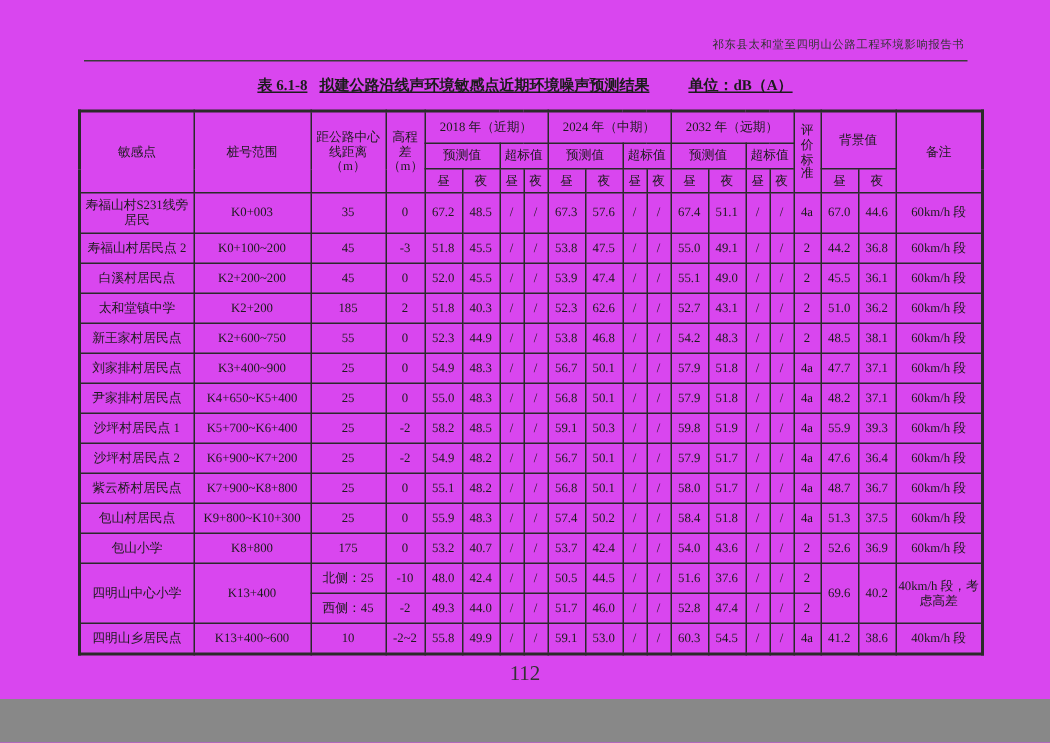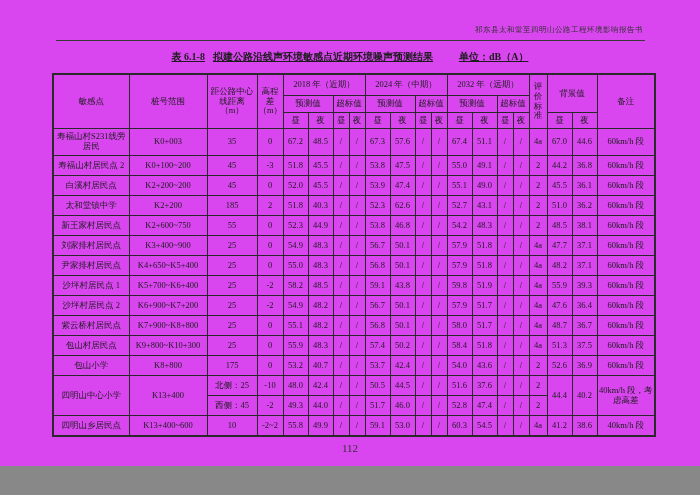--- a/index.html
+++ b/index.html
@@ -32,21 +32,21 @@
     padding:0 1px;font-weight:normal;overflow:hidden;word-break:break-all;
   }
   table.noise{border:2px solid #2a2a2a;}
   thead tr.h1 th{height:20px;}
   thead tr.h2 th{height:16px;}
   thead tr.h3 th{height:15px;}
   tbody tr td{height:19px;}
   tbody tr:first-child td{height:26px;}
   .page-number{
     position:absolute;top:442px;left:0;width:100%;text-align:center;
-    font-size:11px;color:#333;
+    font-size:14px;color:#333;
   }
 </style>
 </head>
 <body>
 
 <div class="page">
 
   <div class="doc-header">祁东县太和堂至四明山公路工程环境影响报告书</div>
   <div class="header-rule"></div>
 
@@ -273,21 +273,21 @@
         <tr>
           <td>沙坪村居民点 1</td>
           <td>K5+700~K6+400</td>
           <td>25</td>
           <td>-2</td>
           <td>58.2</td>
           <td>48.5</td>
           <td>/</td>
           <td>/</td>
           <td>59.1</td>
-          <td>43.8</td>
+          <td>50.3</td>
           <td>/</td>
           <td>/</td>
           <td>59.8</td>
           <td>51.9</td>
           <td>/</td>
           <td>/</td>
           <td>4a</td>
           <td>55.9</td>
           <td>39.3</td>
           <td>60km/h 段</td>
@@ -391,21 +391,21 @@
           <td>/</td>
           <td>50.5</td>
           <td>44.5</td>
           <td>/</td>
           <td>/</td>
           <td>51.6</td>
           <td>37.6</td>
           <td>/</td>
           <td>/</td>
           <td>2</td>
-          <td rowspan="2">44.4</td>
+          <td rowspan="2">69.6</td>
           <td rowspan="2">40.2</td>
           <td rowspan="2">40km/h 段，考虑高差</td>
         </tr>
         <tr>
           <td>西侧：45</td>
           <td>-2</td>
           <td>49.3</td>
           <td>44.0</td>
           <td>/</td>
           <td>/</td>

